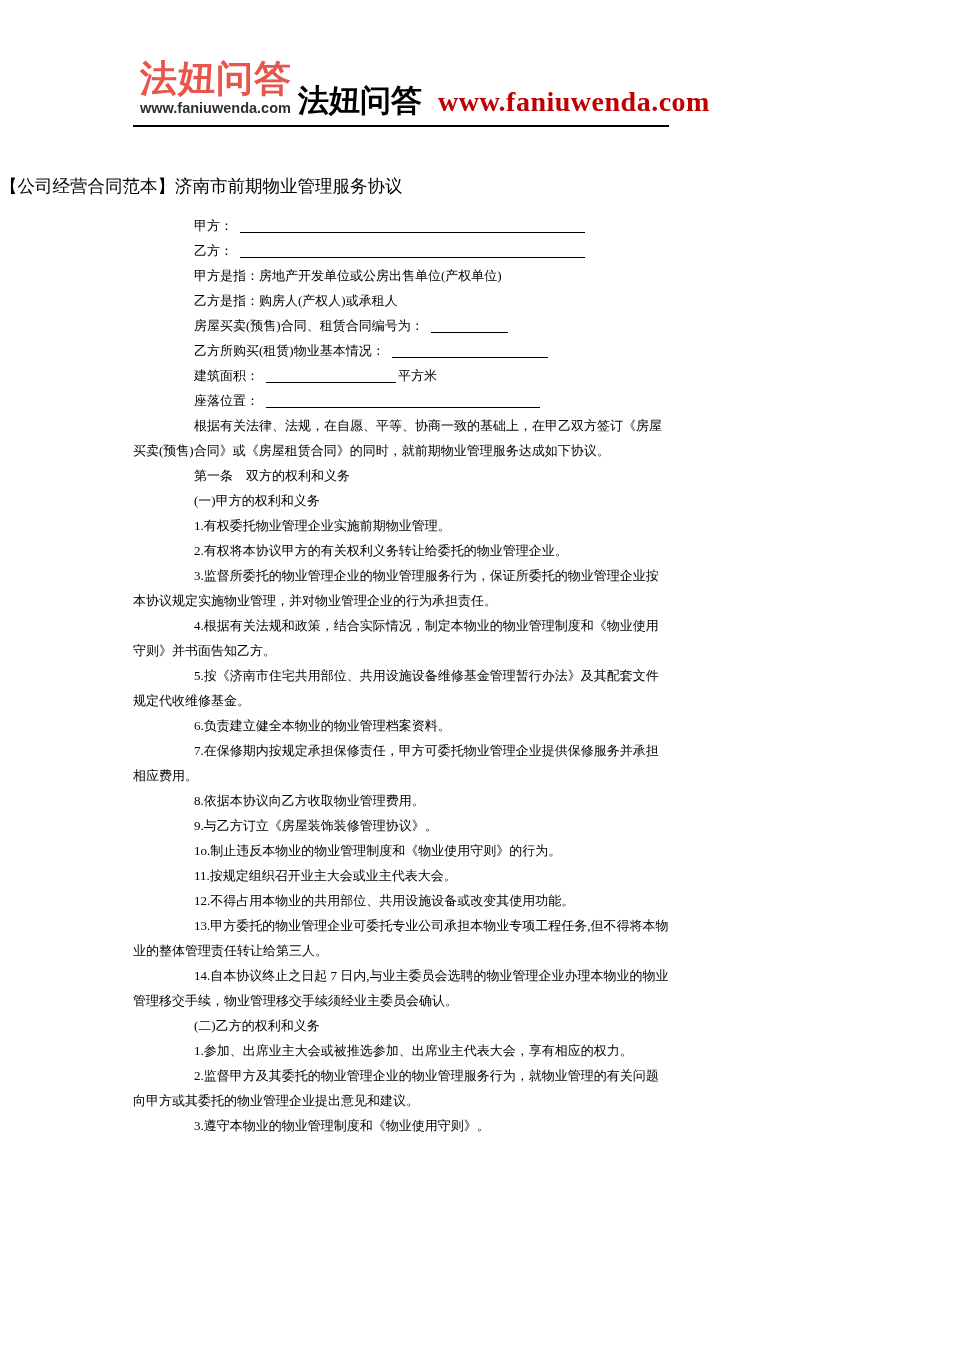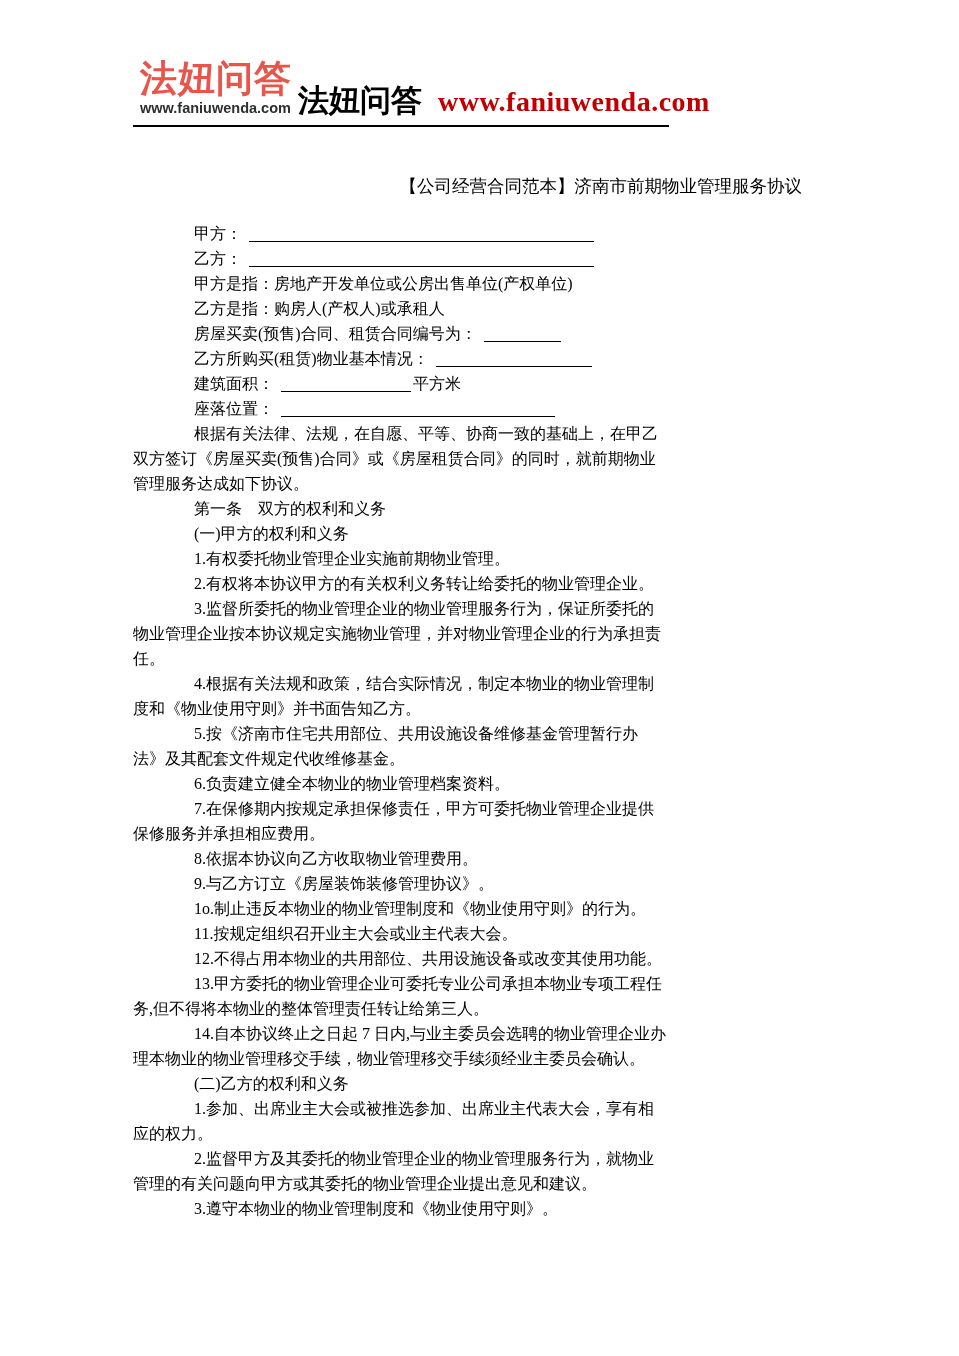--- a/index.html
+++ b/index.html
@@ -48,30 +48,29 @@
     letter-spacing: 0.5px;
   }
   .rule {
     margin: 9px 133px 0 133px;
     border: none;
     border-top: 2px solid #000000;
   }
 
   
   .doc-title {
-    text-align: right;
+    text-align: left;
     font-size: 17.5px;
     line-height: 25px;
     margin: 47px 0 0 0;
     font-weight: normal;
-    padding-left: 44px;
   }
   .content {
-    margin: 22px 133px 0 133px;
-    font-size: 16px;
+    margin: 14px 133px 0 133px;
+    font-size: 13px;
     line-height: 25px;
   }
   .field-line, .para {
     margin: 0;
     text-indent: 61px;
   }
   .blank {
     display: inline-block;
     border-bottom: 1px solid #000000;
     height: 2px;

